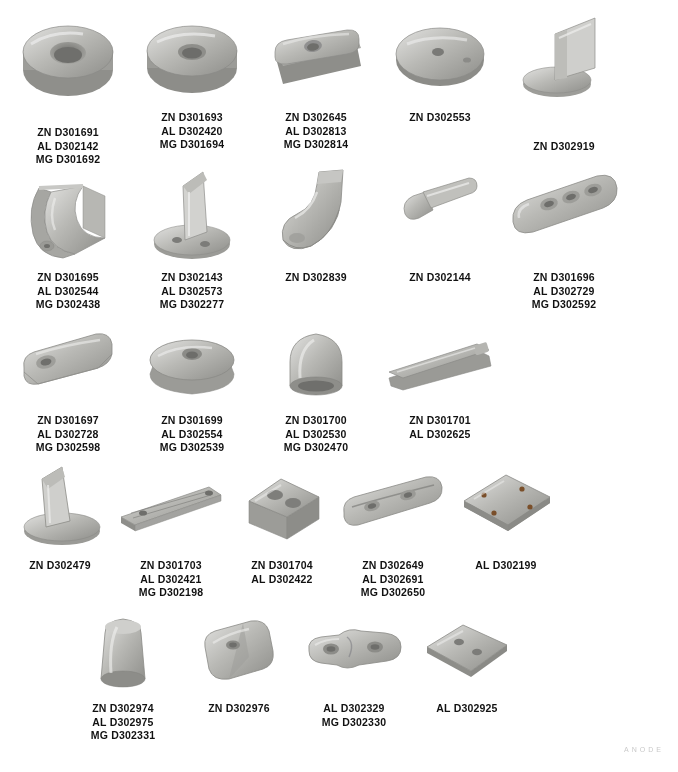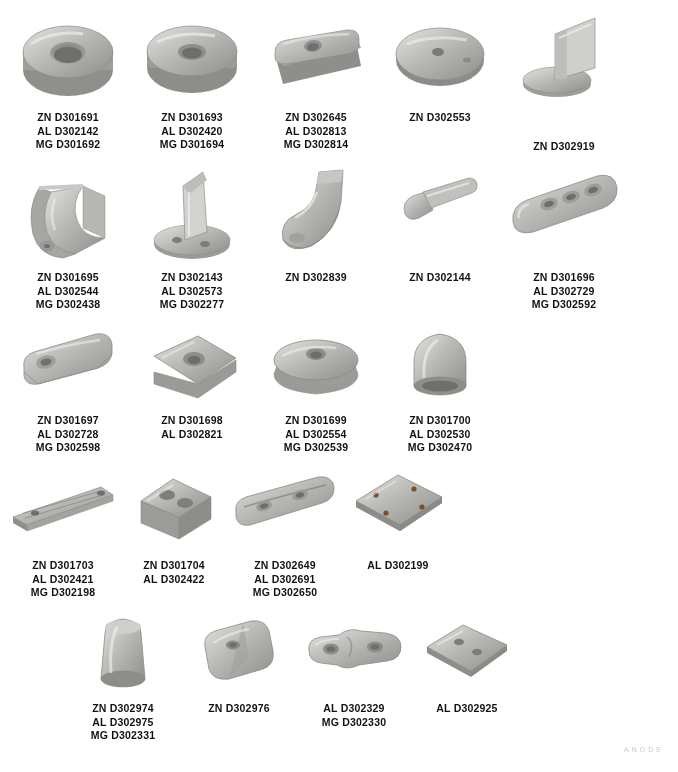--- a/index.html
+++ b/index.html
@@ -62,21 +62,21 @@
   }
   .page { position: relative; }
 </style>
 </head>
 <body>
 
 <div class="page">
 <div class="catalog">
 
   <div class="row" style="height:150px;">
-    <div class="cell" style="width:124px;">
+    <div class="cell" style="width:124px;gap:15px;">
       <div class="art">
         <svg width="110" height="100" viewBox="0 0 110 100">
           <defs>
             <linearGradient id="g1" x1="0" y1="0" x2="1" y2="1">
               <stop offset="0%" stop-color="#e2e2e0"></stop>
                   <stop offset="45%" stop-color="#b9b9b5"></stop>
               <stop offset="100%" stop-color="#8e8e8a"></stop>
             </linearGradient>
             <radialGradient id="h1" cx="50%" cy="45%" r="60%">
               <stop offset="0%" stop-color="#6e6e6a"></stop>
@@ -264,35 +264,20 @@
           <path d="M24 38 Q52 29 88 24" stroke="#eeeeed" stroke-width="2.5" fill="none" opacity="0.6"></path>
         </svg>
       </div>
       <div class="codes">
         <div>ZN D301697</div>
         <div>AL D302728</div>
         <div>MG D302598</div>
       </div>
     </div>
 
-    <div class="cell" style="width:124px;">
-      <div class="art">
-        <svg width="112" height="95" viewBox="0 0 112 95">
-          <path d="M18 56 L18 68 L62 82 L100 56 L100 44 L62 68 Z" fill="#9a9a96" stroke="#8a8a86" stroke-width="0.6"></path>
-          <path d="M18 40 L62 20 L100 42 L62 68 Z" fill="url(#g1)" stroke="#8a8a86" stroke-width="0.8"></path>
-          <ellipse cx="58" cy="43" rx="11" ry="7" fill="#8d8d89"></ellipse>
-          <ellipse cx="58" cy="44" rx="6.5" ry="4" fill="#6c6c69"></ellipse>
-          <path d="M26 42 L58 26" stroke="#eeeeed" stroke-width="2.5" opacity="0.55"></path>
-        </svg>
-      </div>
-      <div class="codes">
-        <div>ZN D301698</div>
-        <div>AL D302821</div>
-      </div>
-    </div>
 
     <div class="cell" style="width:124px;">
       <div class="art">
         <svg width="112" height="95" viewBox="0 0 112 95">
           <path d="M14 58 Q14 74 56 78 Q98 74 98 58 L92 42 L20 42 Z" fill="#9b9b97" stroke="#8a8a86" stroke-width="0.6"></path>
           <ellipse cx="56" cy="44" rx="42" ry="20" fill="url(#g1)" stroke="#8a8a86" stroke-width="0.8"></ellipse>
           <ellipse cx="56" cy="38" rx="10" ry="6" fill="#8b8b87"></ellipse>
           <ellipse cx="56" cy="39" rx="6" ry="3.5" fill="#6d6d6a"></ellipse>
           <path d="M22 40 Q44 28 76 32" stroke="#efefee" stroke-width="2.5" fill="none" opacity="0.6"></path>
         </svg>
@@ -313,24 +298,53 @@
           <path d="M40 62 Q38 34 54 24" stroke="#f1f1f0" stroke-width="3" fill="none" opacity="0.6"></path>
         </svg>
       </div>
       <div class="codes">
         <div>ZN D301700</div>
         <div>AL D302530</div>
         <div>MG D302470</div>
       </div>
     </div>
 
+    <div class="cell" style="width:124px;">
+      <div class="art">
+        <svg width="118" height="95" viewBox="0 0 118 95">
+          <path d="M8 62 L96 34 L108 40 L110 50 L22 74 L10 70 Z" fill="#9a9a96" stroke="#8a8a86" stroke-width="0.6"></path>
+          <path d="M8 56 L96 28 L108 34 L22 62 Z" fill="url(#g1)" stroke="#8a8a86" stroke-width="0.7"></path>
+          <rect x="92" y="30" width="14" height="10" rx="2" fill="#b5b5b1" transform="rotate(-17 92 30)"></rect>
+          <path d="M16 56 L94 32" stroke="#efefee" stroke-width="1.6" opacity="0.6"></path>
+        </svg>
+      </div>
+      <div class="codes">
+        <div>ZN D301701</div>
+        <div>AL D302625</div>
+      </div>
+    </div>
   </div>
 
   <div class="row" style="height:146px;">
 
+    <div class="cell" style="width:108px;">
+      <div class="art">
+        <svg width="104" height="95" viewBox="0 0 104 95">
+          <ellipse cx="54" cy="70" rx="38" ry="14" fill="#9a9a96"></ellipse>
+          <ellipse cx="54" cy="66" rx="38" ry="14" fill="url(#g1)" stroke="#8a8a86" stroke-width="0.6"></ellipse>
+          <ellipse cx="42" cy="64" rx="7" ry="4" fill="#86868300"></ellipse>
+          <path d="M38 66 L34 18 L54 6 L62 60 Z" fill="#cfcfcc" stroke="#8b8b87" stroke-width="0.8"></path>
+          <path d="M34 18 L54 6 L57 16 L40 28 Z" fill="#bcbcb8"></path>
+          <path d="M42 62 L40 24" stroke="#efefee" stroke-width="2" opacity="0.7"></path>
+        </svg>
+      </div>
+      <div class="codes">
+        <div>ZN D302479</div>
+      </div>
+    </div>
 
     <div class="cell" style="width:114px;">
       <div class="art">
         <svg width="112" height="95" viewBox="0 0 112 95">
           <path d="M6 58 L92 28 L106 36 L108 46 L20 76 L8 68 Z" fill="#98989400"></path>
           <path d="M6 56 L94 26 L106 34 L20 64 Z" fill="url(#g1)" stroke="#8a8a86" stroke-width="0.7"></path>
           <path d="M6 56 L6 62 L20 70 L20 64 Z" fill="#8e8e8a"></path>
           <path d="M20 64 L20 70 L106 40 L106 34 Z" fill="#a3a3a0" stroke="#8a8a86" stroke-width="0.5"></path>
           <ellipse cx="28" cy="54" rx="4.5" ry="3" fill="#75757200"></ellipse>
           <path d="M16 52 L94 30" stroke="#6f6f6c" stroke-width="1" opacity="0.5"></path>

